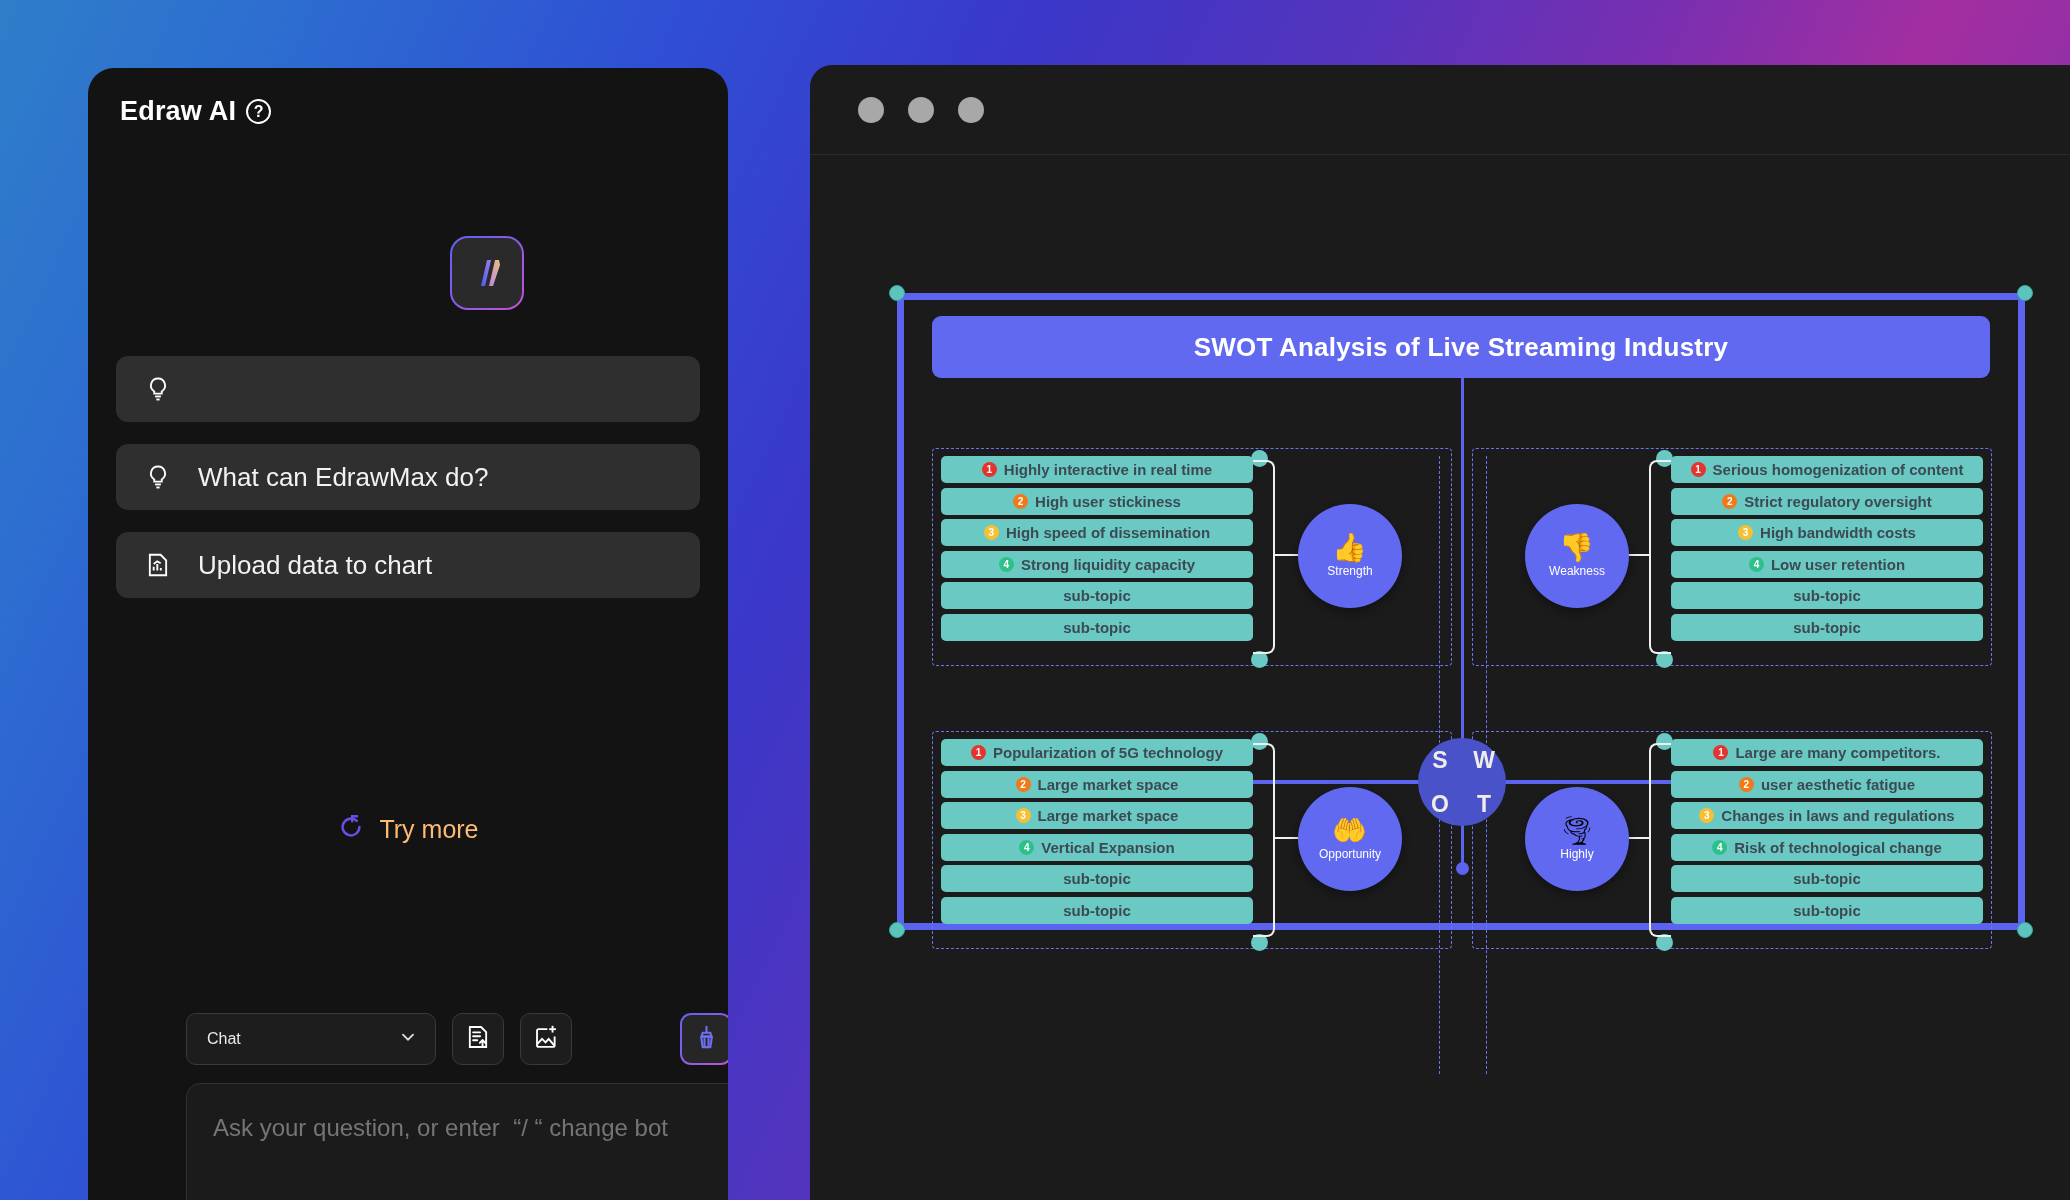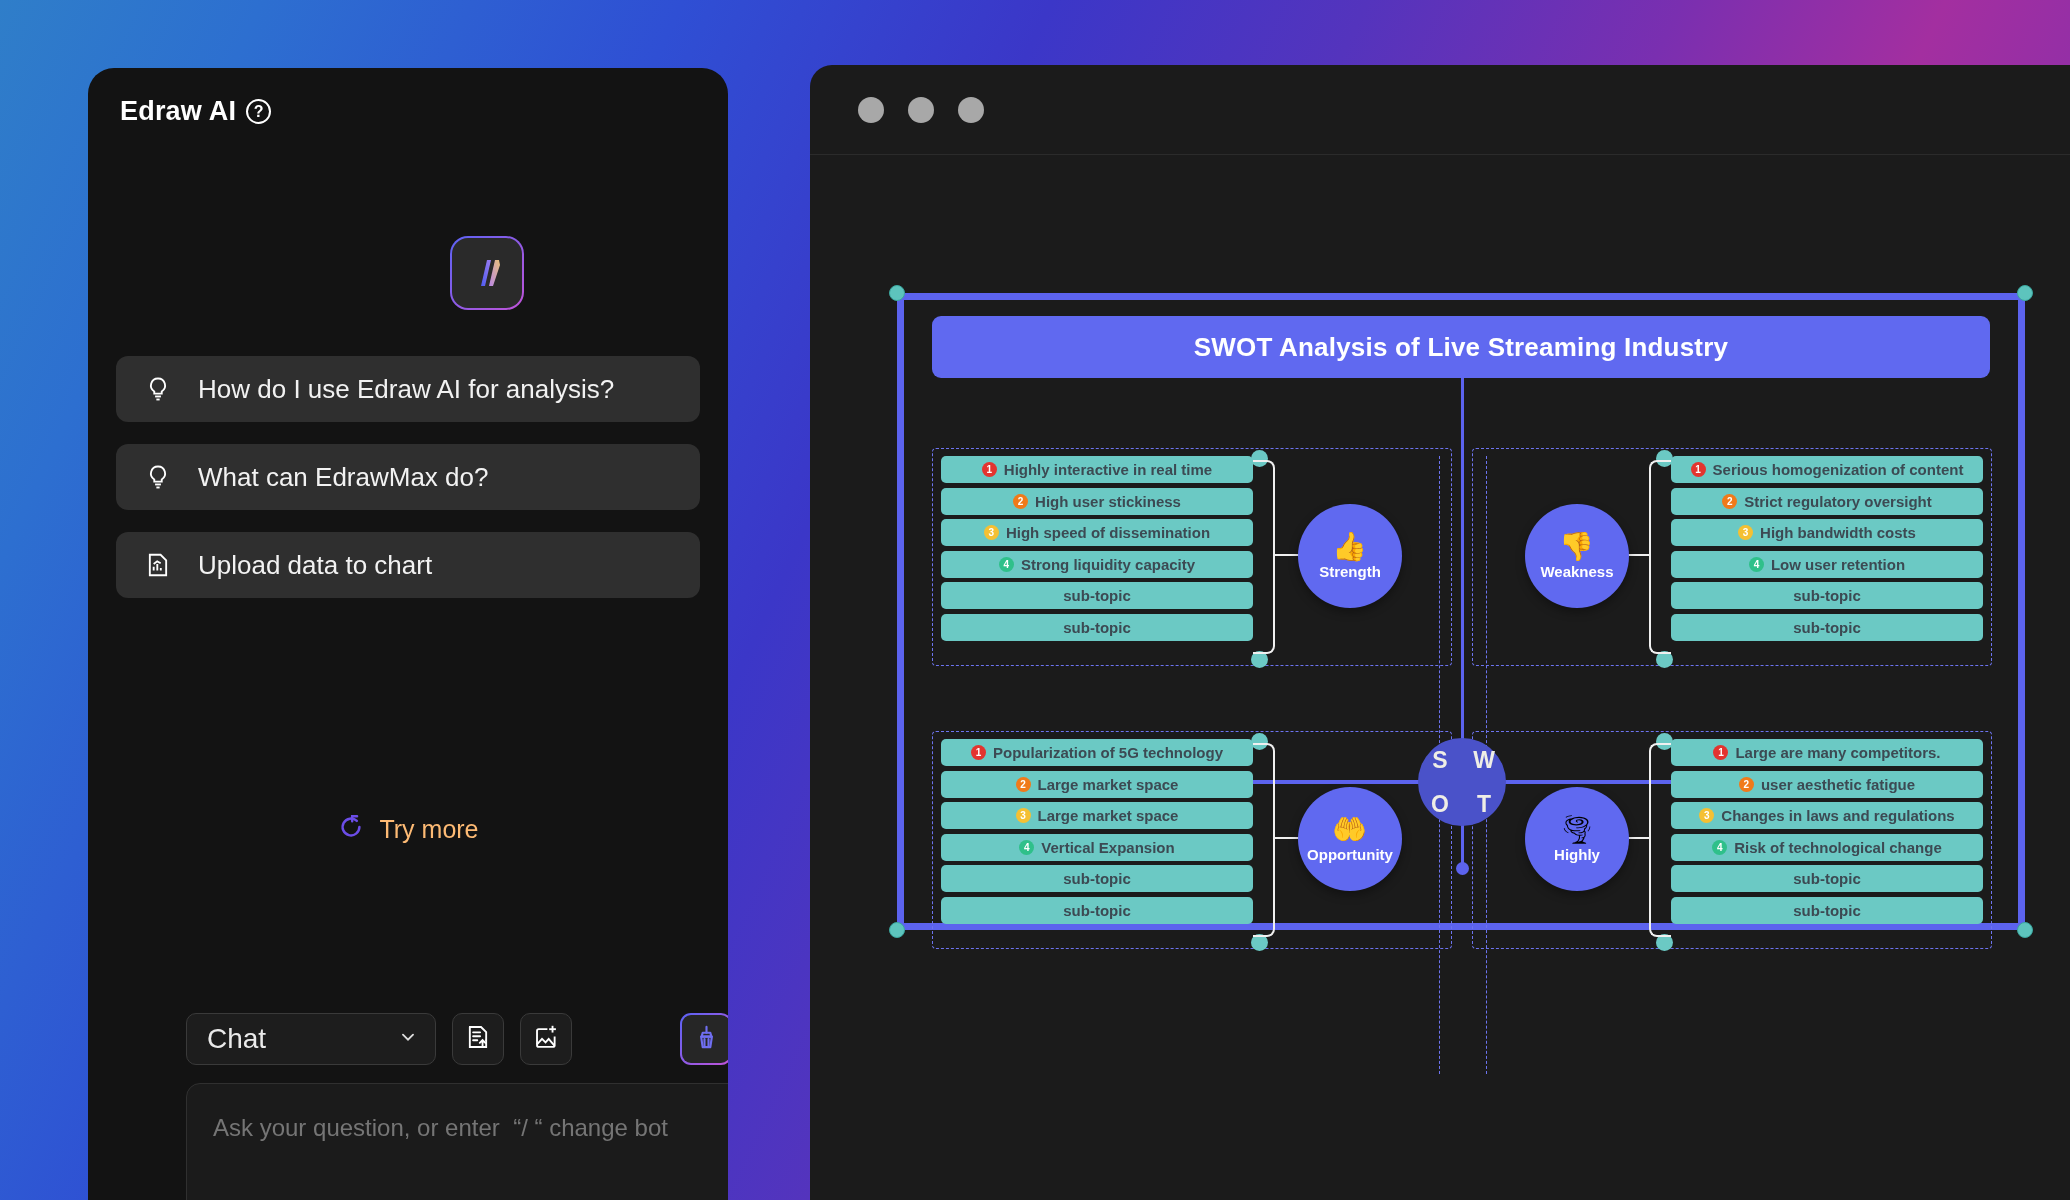--- a/index.html
+++ b/index.html
@@ -92,21 +92,21 @@
     left: 98px; top: 945px;
     width: 544px; height: 52px;
     display: flex; align-items: center;
   }
   #chat-select {
     width: 250px; height: 52px;
     background: #1d1d1d; border: 1px solid #3a3a3a; border-radius: 10px;
     display: flex; align-items: center; justify-content: space-between;
     padding: 0 16px 0 20px; cursor: pointer;
   }
-  #chat-select .val { color: #eaeaea; font-size: 28px; }
+  #chat-select .val { color: #eaeaea; font-size: 16px; }
   .tool-btn {
     width: 52px; height: 52px; margin-left: 16px;
     background: #1d1d1d; border: 1px solid #3a3a3a; border-radius: 10px;
     display: flex; align-items: center; justify-content: center; cursor: pointer;
   }
   #clear-btn {
     position: absolute; right: -2px; top: 0;
     width: 52px; height: 52px;
     border-radius: 11px;
     background-image: linear-gradient(#262626,#262626), linear-gradient(135deg,#5b63f5,#c153d8);
@@ -225,21 +225,21 @@
   .bigcircle {
     position: absolute;
     width: 104px; height: 104px; border-radius: 50%;
     background: #6069f0;
     display: flex; flex-direction: column;
     align-items: center; justify-content: center;
     gap: 2px;
     box-shadow: 0 4px 10px rgba(0,0,0,.35);
   }
   .bigcircle .cl {
-    color: #ffffff; font-size: 15px; font-weight: bold;
+    color: #ffffff; font-size: 12px; font-weight: normal;
   }
   .bigcircle .emoji { font-size: 28px; line-height: 1; }
   #center-wrap { position: absolute; width: 88px; height: 88px; }
   #center-wrap .q {
     position: absolute; width: 44px; height: 44px;
     display: flex; align-items: center; justify-content: center;
     color: #efeee6; font-size: 23px; font-weight: bold;
   }
 
   
@@ -279,21 +279,20 @@
 
   <div id="suggestions">
     <div class="sugg">
       <span class="ic">
         <svg width="28" height="28" viewBox="0 0 24 24" fill="none" stroke="#fff" stroke-width="1.6">
           <path d="M12 3a6 6 0 0 0-3.2 11.1V16h6.4v-1.9A6 6 0 0 0 12 3Z"></path>
           <line x1="9.5" y1="18.4" x2="14.5" y2="18.4"></line>
           <line x1="10.6" y1="21" x2="13.4" y2="21"></line>
         </svg>
       </span>
-      <span class="lbl">How do I use Edraw AI for analysis?</span>
     </div>
 
     <div class="sugg">
       <span class="ic">
         <svg width="28" height="28" viewBox="0 0 24 24" fill="none" stroke="#fff" stroke-width="1.6">
           <path d="M12 3a6 6 0 0 0-3.2 11.1V16h6.4v-1.9A6 6 0 0 0 12 3Z"></path>
           <line x1="9.5" y1="18.4" x2="14.5" y2="18.4"></line>
           <line x1="10.6" y1="21" x2="13.4" y2="21"></line>
         </svg>
       </span>

